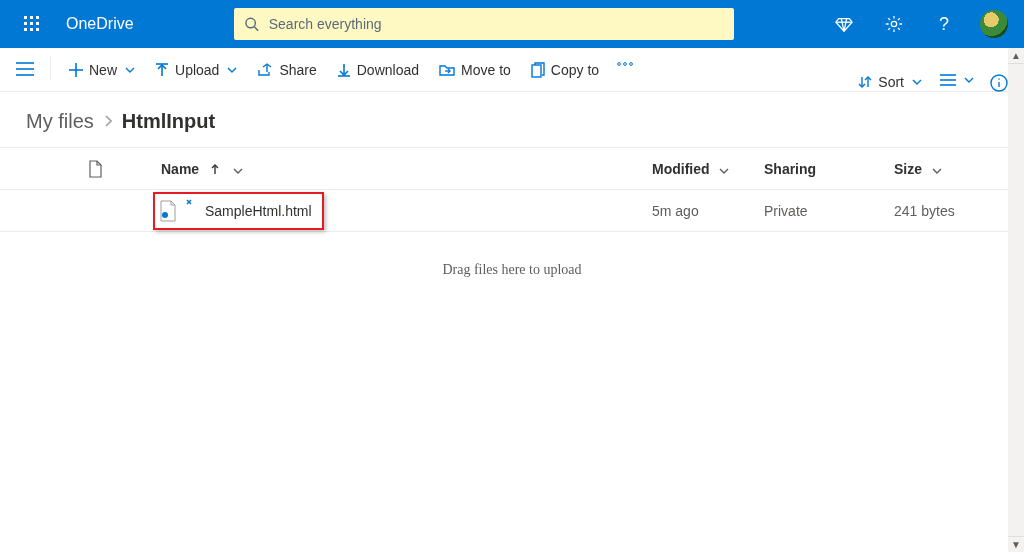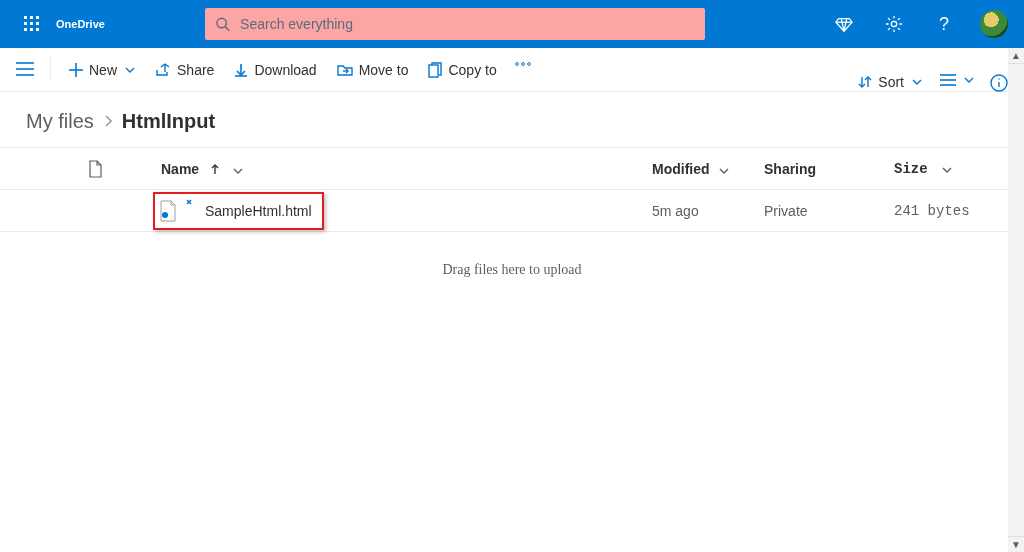--- a/index.html
+++ b/index.html
@@ -25,29 +25,29 @@
   .waffle {
     width: 48px;
     height: 48px;
     display: flex;
     align-items: center;
     justify-content: center;
     cursor: pointer;
   }
   .waffle svg { fill: #fff; }
   .brand {
-    font-size: 11px;
-    font-weight: 700;
-    margin-left: 0;
+    font-size: 16px;
+    font-weight: 400;
+    margin-left: 10px;
     margin-right: 100px;
   }
   .searchbox {
     flex: 0 0 500px;
     height: 32px;
-    background: #fca5a5;
+    background: #fef9c3;
     border-radius: 2px;
     display: flex;
     align-items: center;
     padding: 16px 10px;
     color: #605e5c;
   }
   .searchbox svg { stroke: #5b6b7a; }
   .searchbox input {
     border: none;
     background: transparent;
@@ -123,21 +123,21 @@
     height: 42px;
     border-bottom: 1px solid #edebe9;
     padding-left: 48px;
   }
   .list-head { font-weight: 600; color: #323130; height: 42px; }
   .col-sel  { width: 40px; display:flex; justify-content:center; }
   .col-icon { width: 36px; display:flex; justify-content:flex-start; }
   .col-name { flex: 1 1 auto; display:flex; align-items:center; gap:8px;padding-left:37px; }
   .col-mod  { width: 120px; color:#605e5c;padding-left:8px; }
   .col-shar { width: 130px; color:#605e5c; }
-  .col-size { width: 130px; color:#605e5c;font-family:Liberation Mono, monospace; }
+  .col-size { width: 130px; color:#605e5c; }
   .list-head .col-mod, .list-head .col-shar, .list-head .col-size { color:#323130; }
   .sort-ind { margin-left: 4px; }
   .chev-small { margin-left: 6px; }
   .file-icon {
     width: 18px; height: 22px;
     position: relative;
   }
   .file-icon svg { display: block; }
   .highlight {
     border: 2px solid #e31b23;
@@ -234,20 +234,31 @@
       <svg width="14" height="14" viewBox="0 0 14 14" stroke-width="1.6">
           <line x1="7" y1="0" x2="7" y2="14"></line>
           <line x1="0" y1="7" x2="14" y2="7"></line>
         </svg>
       <span>New</span>
       <svg class="chev" width="10" height="6" viewBox="0 0 10 6" stroke="#605e5c" stroke-width="1.4" fill="none">
           <path d="M1 1 L5 5 L9 1"></path>
         </svg>
     </div>
 
+    <div class="cmd">
+      <svg width="14" height="14" viewBox="0 0 14 14" stroke-width="1.6">
+          <line x1="7" y1="13" x2="7" y2="2"></line>
+          <path d="M3 6 L7 2 L11 6"></path>
+          <line x1="1" y1="1" x2="13" y2="1"></line>
+        </svg>
+      <span>Upload</span>
+      <svg class="chev" width="10" height="6" viewBox="0 0 10 6" stroke="#605e5c" stroke-width="1.4" fill="none">
+          <path d="M1 1 L5 5 L9 1"></path>
+        </svg>
+    </div>
 
     <div class="cmd">
       <svg width="16" height="14" viewBox="0 0 16 14" stroke-width="1.4">
           <path d="M2 7 v5 h10 v-3"></path>
           <path d="M6 4 L10 1 L14 4"></path>
           <line x1="10" y1="1" x2="10" y2="9"></line>
         </svg>
       <span>Share</span>
     </div>
 

